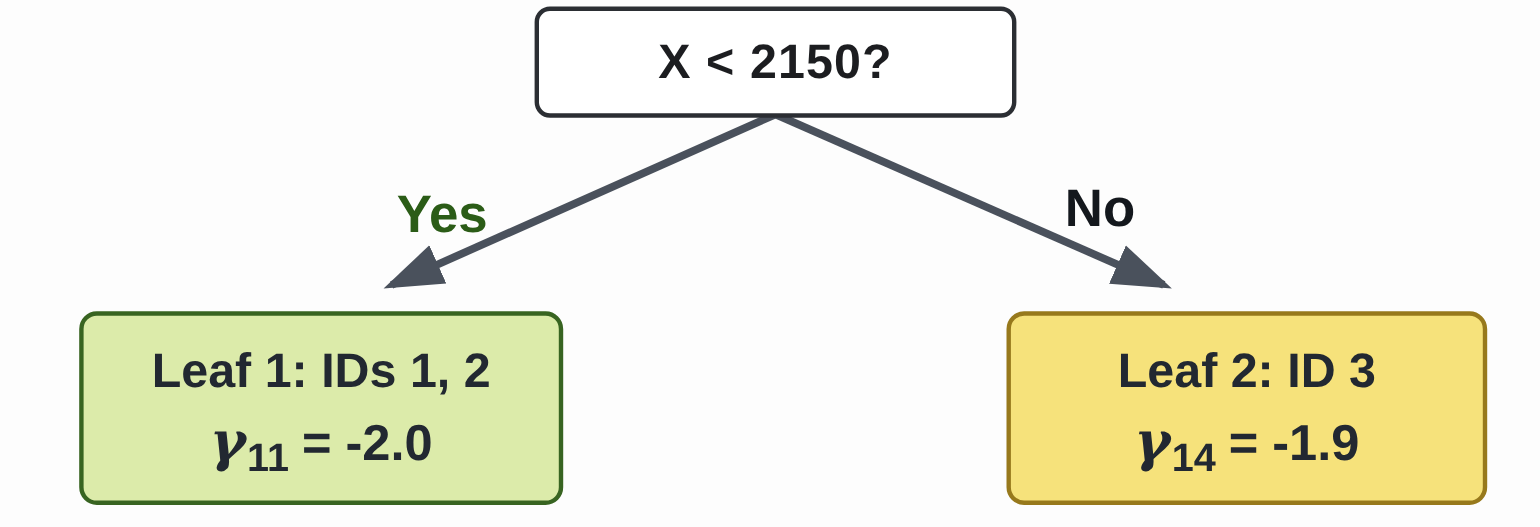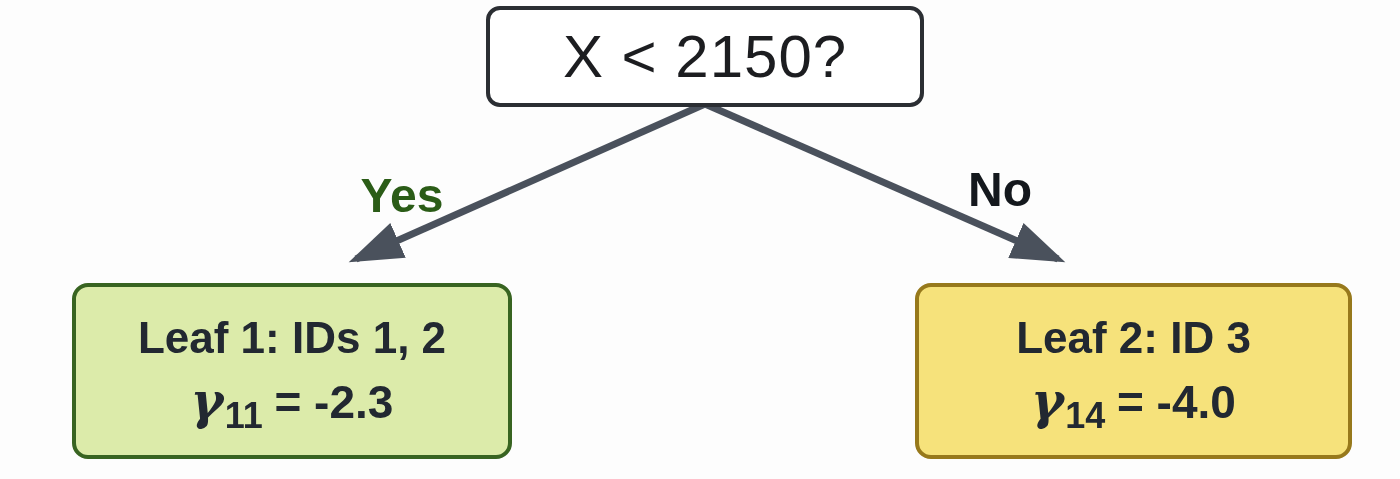--- a/index.html
+++ b/index.html
@@ -21,21 +21,21 @@
   .edge-head{fill:var(--arrow);}
   .node{
     position:absolute;box-sizing:border-box;display:flex;flex-direction:column;
     align-items:center;justify-content:center;text-align:center;
   }
   .root-node{
     left:486px;top:6px;width:438px;height:101px;
     background:var(--root-fill);border:4px solid var(--root-border);border-radius:14px;
   }
   .root-label{
-    font-size:60px;font-weight:normal;color:var(--root-text);letter-spacing:1px;line-height:1;text-align:center;
+    font-size:44px;font-weight:bold;color:var(--root-text);letter-spacing:1px;line-height:1;text-align:center;
   }
   .branch-label{
     position:absolute;width:120px;text-align:center;
     font-size:48px;font-weight:bold;line-height:1;
   }
   .branch-label.yes{left:342px;top:172px;color:var(--yes-label);}
   .branch-label.no{left:940px;top:166px;color:var(--no-label);}
   .leaf-node{top:283px;height:176px;border-radius:16px;gap:10px;padding:6px 10px;text-align:right;}
   .leaf-node.leaf-1{left:72px;width:440px;background:var(--leaf1-fill);border:4px solid var(--leaf1-border);}
   .leaf-node.leaf-2{left:915px;width:437px;background:var(--leaf2-fill);border:4px solid var(--leaf2-border);}
@@ -62,21 +62,21 @@
 
   <div class="node root-node">
     <div class="root-label">X &lt; 2150?</div>
   </div>
 
   <div class="branch-label no">No</div>
   <div class="branch-label yes">Yes</div>
 
   <div class="node leaf-node leaf-1">
     <div class="leaf-title">Leaf 1: IDs 1, 2</div>
-    <div class="leaf-equation"><span class="gamma">γ</span><span class="gamma-sub">11</span><span class="equation-rest"> = -2.3</span></div>
+    <div class="leaf-equation"><span class="gamma">γ</span><span class="gamma-sub">11</span><span class="equation-rest"> = -2.0</span></div>
   </div>
 
   <div class="node leaf-node leaf-2">
     <div class="leaf-title">Leaf 2: ID 3</div>
-    <div class="leaf-equation"><span class="gamma">γ</span><span class="gamma-sub">14</span><span class="equation-rest"> = -4.0</span></div>
+    <div class="leaf-equation"><span class="gamma">γ</span><span class="gamma-sub">14</span><span class="equation-rest"> = -1.9</span></div>
   </div>
 
 </div>
 
 </body></html>

